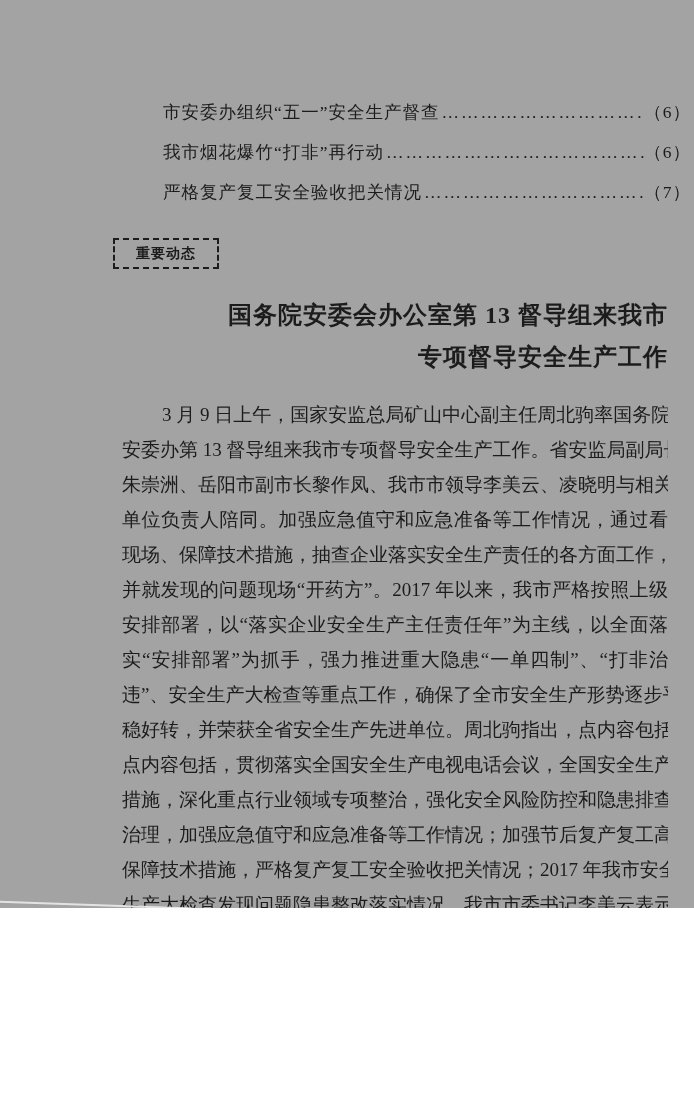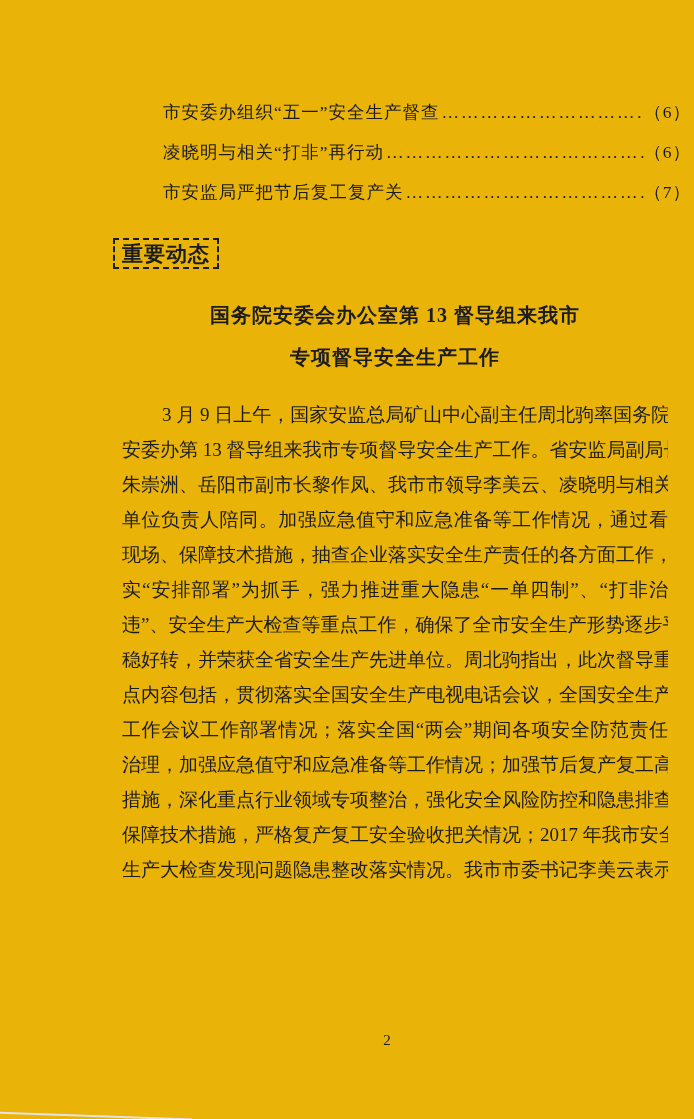--- a/index.html
+++ b/index.html
@@ -4,22 +4,22 @@
 <style>
   * { margin: 0; padding: 0; box-sizing: border-box; }
   html, body { background: #ffffff; }
   body {
     font-family: "Liberation Serif", "DejaVu Serif", serif;
     color: #1c1c1c;
   }
   .page {
     position: relative;
     width: 694px;
-    height: 1119px;
-    background: #eab308;
+    height: 908px;
+    background: #a3a3a3;
     overflow: hidden;
   }
   
   .toc {
     position: absolute;
     left: 163px;
     top: 92px;
     width: 528px;
   }
   .toc-item {
@@ -43,34 +43,34 @@
   
   .section-badge {
     position: absolute;
     left: 113px;
     top: 238px;
     width: 106px;
     height: 31px;
     border: 2px dashed #1c1c1c;
     font-family: "Liberation Sans", "DejaVu Sans", sans-serif;
     font-weight: bold;
-    font-size: 21px;
+    font-size: 14px;
     line-height: 27px;
     text-align: center;
     letter-spacing: 1px;
   }
   
   .article-title {
     position: absolute;
     left: 122px;
     top: 294px;
     width: 546px;
-    text-align: center;
+    text-align: right;
     font-weight: bold;
-    font-size: 20px;
+    font-size: 24px;
     line-height: 42px;
     letter-spacing: 1px;
   }
   
   .article-body {
     position: absolute;
     left: 122px;
     top: 397px;
     width: 546px;
     font-size: 19px;
@@ -109,51 +109,52 @@
 
 <div class="page">
 
   <div class="toc">
     <div class="toc-item">
       <span class="toc-title">市安委办组织“五一”安全生产督查</span>
       <span class="toc-dots">………………………………………………………</span>
       <span class="toc-page">（6）</span>
     </div>
     <div class="toc-item">
-      <span class="toc-title">凌晓明与相关“打非”再行动</span>
+      <span class="toc-title">我市烟花爆竹“打非”再行动</span>
       <span class="toc-dots">………………………………………………………</span>
       <span class="toc-page">（6）</span>
     </div>
     <div class="toc-item">
-      <span class="toc-title">市安监局严把节后复工复产关</span>
+      <span class="toc-title">严格复产复工安全验收把关情况</span>
       <span class="toc-dots">………………………………………………………</span>
       <span class="toc-page">（7）</span>
     </div>
   </div>
 
   <div class="section-badge">重要动态</div>
 
   <div class="article-title">
     <div>国务院安委会办公室第 13 督导组来我市</div>
     <div>专项督导安全生产工作</div>
   </div>
 
   <div class="article-body">
     <div class="body-line first-line">3 月 9 日上午，国家安监总局矿山中心副主任周北驹率国务院</div>
     <div class="body-line">安委办第 13 督导组来我市专项督导安全生产工作。省安监局副局长</div>
     <div class="body-line">朱崇洲、岳阳市副市长黎作凤、我市市领导李美云、凌晓明与相关</div>
     <div class="body-line">单位负责人陪同。加强应急值守和应急准备等工作情况，通过看</div>
     <div class="body-line">现场、保障技术措施，抽查企业落实安全生产责任的各方面工作，</div>
+    <div class="body-line">并就发现的问题现场“开药方”。2017 年以来，我市严格按照上级</div>
+    <div class="body-line">安排部署，以“落实企业安全生产主任责任年”为主线，以全面落</div>
     <div class="body-line">实“安排部署”为抓手，强力推进重大隐患“一单四制”、“打非治</div>
     <div class="body-line">违”、安全生产大检查等重点工作，确保了全市安全生产形势逐步平</div>
-    <div class="body-line">稳好转，并荣获全省安全生产先进单位。周北驹指出，此次督导重</div>
+    <div class="body-line">稳好转，并荣获全省安全生产先进单位。周北驹指出，点内容包括</div>
     <div class="body-line">点内容包括，贯彻落实全国安全生产电视电话会议，全国安全生产</div>
-    <div class="body-line">工作会议工作部署情况；落实全国“两会”期间各项安全防范责任</div>
+    <div class="body-line">措施，深化重点行业领域专项整治，强化安全风险防控和隐患排查</div>
     <div class="body-line">治理，加强应急值守和应急准备等工作情况；加强节后复产复工高</div>
-    <div class="body-line">措施，深化重点行业领域专项整治，强化安全风险防控和隐患排查</div>
     <div class="body-line">保障技术措施，严格复产复工安全验收把关情况；2017 年我市安全</div>
     <div class="body-line">生产大检查发现问题隐患整改落实情况。我市市委书记李美云表示，</div>
   </div>
 
   <div class="page-number">2</div>
 
   <div class="scan-artifact"></div>
 
 </div>
 

